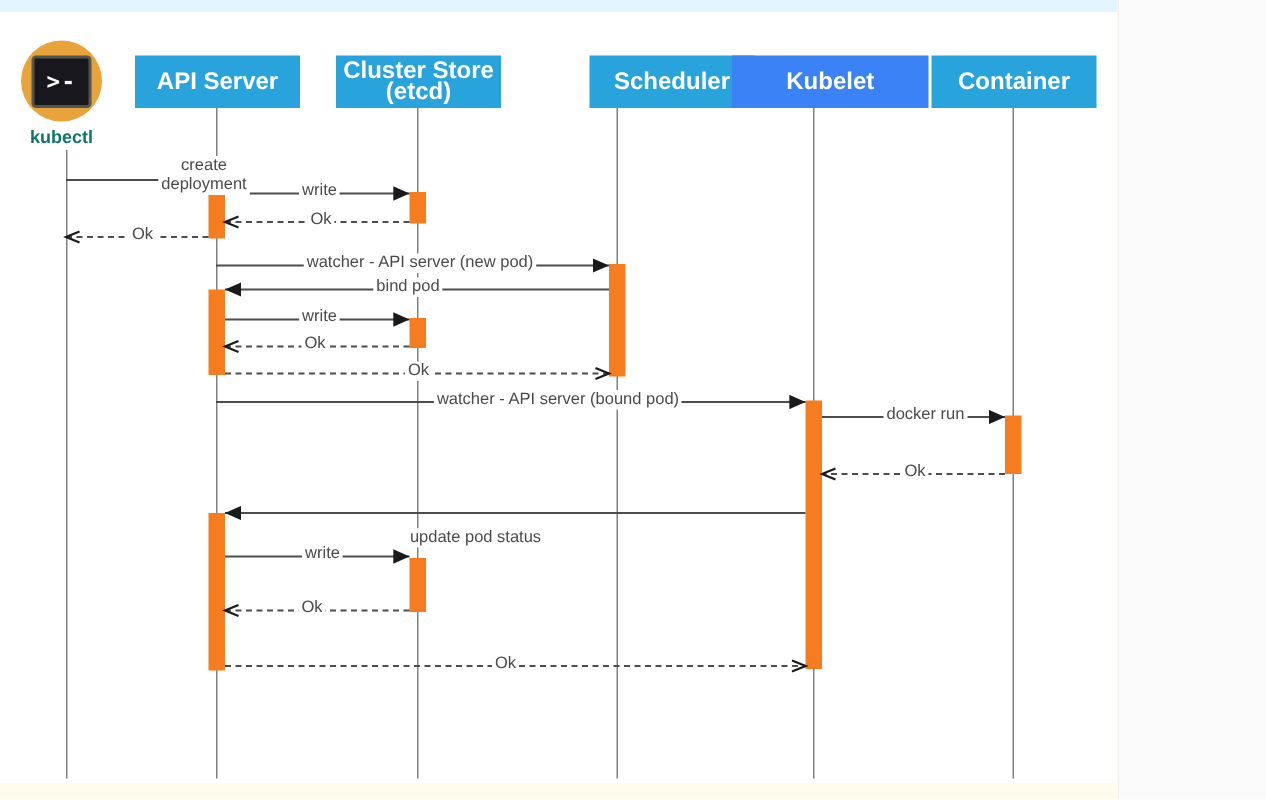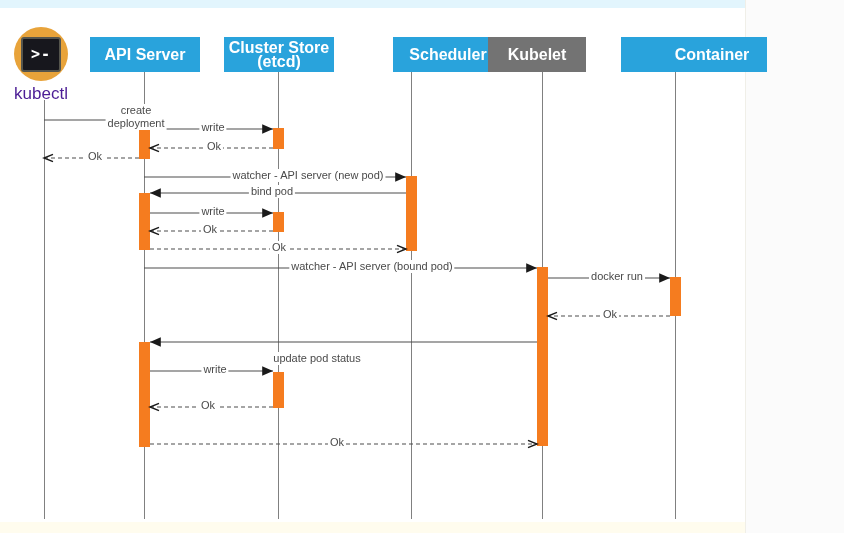--- a/index.html
+++ b/index.html
@@ -31,21 +31,21 @@
   }
   .kubectl-square{
     width:36px;height:31px;border-radius:3px;
     display:flex;align-items:center;justify-content:center;
     font-family:"DejaVu Sans Mono","Liberation Mono",monospace;
     font-weight:bold;font-size:15px;letter-spacing:1px;
     border:2px solid #55554d;
   }
   .kubectl-label{
     position:absolute;transform:translateX(-50%);
-    font-weight:normal;font-size:17px;color:#4c1d95;white-space:nowrap;
+    font-weight:bold;font-size:12px;color:#0f766e;white-space:nowrap;
   }
 </style>
 </head>
 <body>
 
 <div id="stage">
   <div class="canvas"></div>
   <div class="strip-top" style="background: rgb(226, 245, 253);"></div>
   <div class="strip-bottom" style="background: rgb(255, 252, 238);"></div>
 <div class="lifeline" style="left: 43.5px; top: 100px; height: 419px; background: rgb(128, 128, 128);"></div>
@@ -60,24 +60,24 @@
     <div class="kubectl-label" style="left: 41px; top: 84px;">kubectl</div>
     <div class="actor-box" style="left: 90px; top: 37px; width: 110px; height: 35px; background: rgb(41, 163, 220);">
       <span>API Server</span>
     </div>
     <div class="actor-box" style="left: 224px; top: 37px; width: 110px; height: 35px; background: rgb(41, 163, 220); align-items: center;">
       <span>Cluster Store<br>(etcd)</span>
     </div>
     <div class="actor-box" style="left: 357px; top: 37px; width: 110px; height: 35px; background: rgb(41, 163, 220); margin-left: 36px;">
       <span>Scheduler</span>
     </div>
-    <div class="actor-box" style="left: 488px; top: 37px; width: 98px; height: 35px; background: #737373;">
+    <div class="actor-box" style="left: 488px; top: 37px; width: 131px; height: 35px; background: #3b82f6;">
       <span>Kubelet</span>
     </div>
-    <div class="actor-box" style="left: 621px; top: 37px; width: 110px; height: 35px; background: rgb(41, 163, 220); padding-left: 36px;">
+    <div class="actor-box" style="left: 621px; top: 37px; width: 110px; height: 35px; background: rgb(41, 163, 220);">
       <span>Container</span>
     </div>
     <div class="activation" style="left: 139px; top: 119px; width: 11px; height: 40px; background: rgb(245, 124, 31);"></div>
     <div class="activation" style="left: 139px; top: 193px; width: 11px; height: 57px; background: rgb(245, 124, 31);"></div>
     <div class="activation" style="left: 139px; top: 342px; width: 11px; height: 105px; background: rgb(245, 124, 31);"></div>
     <div class="activation" style="left: 273px; top: 128px; width: 11px; height: 21px; background: rgb(245, 124, 31);"></div>
     <div class="activation" style="left: 273px; top: 212px; width: 11px; height: 20px; background: rgb(245, 124, 31);"></div>
     <div class="activation" style="left: 273px; top: 372px; width: 11px; height: 36px; background: rgb(245, 124, 31);"></div>
     <div class="activation" style="left: 406px; top: 176px; width: 11px; height: 75px; background: rgb(245, 124, 31);"></div>
     <div class="activation" style="left: 537px; top: 267px; width: 11px; height: 179px; background: rgb(245, 124, 31);"></div>
@@ -105,21 +105,21 @@
       <line x1="670" y1="316" x2="548" y2="316" stroke="#4d4d4d" stroke-width="1.2" stroke-dasharray="4 3" marker-end="url(#head-open)"></line>
       <line x1="537" y1="342" x2="150" y2="342" stroke="#4d4d4d" stroke-width="1.2" marker-end="url(#head-filled)"></line>
       <line x1="150" y1="371" x2="273" y2="371" stroke="#4d4d4d" stroke-width="1.2" marker-end="url(#head-filled)"></line>
       <line x1="273" y1="407" x2="150" y2="407" stroke="#4d4d4d" stroke-width="1.2" stroke-dasharray="4 3" marker-end="url(#head-open)"></line>
       <line x1="150" y1="444" x2="537" y2="444" stroke="#4d4d4d" stroke-width="1.2" stroke-dasharray="4 3" marker-end="url(#head-open)"></line>
     </svg>
     <div class="msg-label" style="left: 100px; top: 104px; color: rgb(74, 74, 74); margin-left: 36px;">create<br>deployment</div>
     <div class="msg-label" style="left: 213px; top: 121px; color: rgb(74, 74, 74);">write</div>
     <div class="msg-label" style="left: 214px; top: 140px; color: rgb(74, 74, 74);">Ok</div>
     <div class="msg-label" style="left: 95px; top: 150px; color: rgb(74, 74, 74);">Ok</div>
-    <div class="msg-label" style="left: 308px; top: 169px; color: rgb(74, 74, 74);">watcher - API server (new pod)</div>
+    <div class="msg-label" style="left: 280px; top: 169px; color: rgb(74, 74, 74);">watcher - API server (new pod)</div>
     <div class="msg-label" style="left: 272px; top: 185px; color: rgb(74, 74, 74);">bind pod</div>
     <div class="msg-label" style="left: 213px; top: 205px; color: rgb(74, 74, 74);">write</div>
     <div class="msg-label" style="left: 210px; top: 223px; color: rgb(74, 74, 74);">Ok</div>
     <div class="msg-label" style="left: 279px; top: 241px; color: rgb(74, 74, 74);">Ok</div>
     <div class="msg-label" style="left: 372px; top: 260px; color: rgb(74, 74, 74); text-align: center;">watcher - API server (bound pod)</div>
     <div class="msg-label" style="left: 617px; top: 270px; color: rgb(74, 74, 74);">docker run</div>
     <div class="msg-label" style="left: 610px; top: 308px; color: rgb(74, 74, 74);">Ok</div>
     <div class="msg-label" style="left: 317px; top: 352px; color: rgb(74, 74, 74);">update pod status</div>
     <div class="msg-label" style="left: 215px; top: 363px; color: rgb(74, 74, 74);">write</div>
     <div class="msg-label" style="left: 208px; top: 399px; color: rgb(74, 74, 74);">Ok</div>

